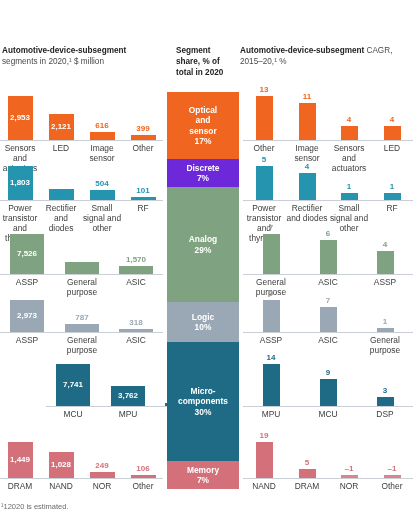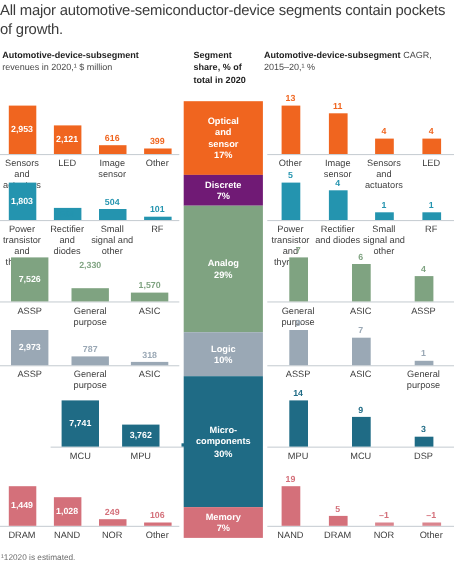--- a/index.html
+++ b/index.html
@@ -70,25 +70,24 @@
   .wm-mark{
     width:15px;height:15px;border-radius:50%;
     border:1px dotted #b5b5b5;display:inline-block;
   }
 </style>
 </head>
 <body>
 
 <div id="root">
 
-  <div class="title">All major automotive-semiconductor-device segments contain pockets of growth.</div>
 
   <div class="colhead" id="head-left">
     <b>Automotive-device-subsegment</b>
-    <span>revenues in 2020,¹ $ million</span>
+    <span>segments in 2020,¹ $ million</span>
   </div>
 
   <div class="colhead" id="head-mid">
     <b>Segment share, % of total in 2020</b>
   </div>
 
   <div class="colhead" id="head-right">
     <b>Automotive-device-subsegment</b>
     <span>CAGR, 2015–20,¹ %</span>
   </div>
@@ -123,21 +122,21 @@
         <div class="bar" style="left: 130.5px; width: 25px; height: 3px; bottom: 30px; top: 35px; position: absolute; background: rgb(36, 148, 175);"></div>
         <div class="vlabel" style="left: 122.625px; width: 40.75px; position: absolute; top: 24px; color: rgb(36, 148, 175);">101</div>
         <div class="catlabel" style="left: 122.625px; width: 40.75px; top: 41px; position: absolute;">RF</div>
       </div>
       <div class="grp" style="top: 230px; height: 66px;">
         <div class="axis" style="top: 44px; background: rgb(201, 207, 212);"></div>
         <div class="bar" style="left: 10px; width: 34px; height: 40px; bottom: 22px; top: 4px; position: absolute; background: rgb(127, 163, 129);"></div>
         <div class="vlabel inside" style="left: -0.166667px; width: 54.3333px; position: absolute; top: 19px;">7,526</div>
         <div class="catlabel" style="left: -0.166667px; width: 54.3333px; top: 47px; position: absolute;">ASSP</div>
         <div class="bar" style="left: 65px; width: 34px; height: 12px; bottom: 22px; top: 32px; position: absolute; background: rgb(127, 163, 129);"></div>
-        <div class="vlabel" style="left: 54.8333px; width: 54.3333px; position: absolute; top: 7px; color: rgb(127, 163, 129);">2,330</div>
+        <div class="vlabel" style="left: 54.8333px; width: 54.3333px; position: absolute; top: 31px; color: rgb(127, 163, 129);">2,330</div>
         <div class="catlabel" style="left: 54.8333px; width: 54.3333px; top: 47px; position: absolute;">General purpose</div>
         <div class="bar" style="left: 119px; width: 34px; height: 8px; bottom: 22px; top: 36px; position: absolute; background: rgb(127, 163, 129);"></div>
         <div class="vlabel" style="left: 108.833px; width: 54.3333px; position: absolute; top: 25px; color: rgb(127, 163, 129);">1,570</div>
         <div class="catlabel" style="left: 108.833px; width: 54.3333px; top: 47px; position: absolute;">ASIC</div>
       </div>
       <div class="grp" style="top: 296px; height: 58px;">
         <div class="axis" style="top: 36px; background: rgb(201, 207, 212);"></div>
         <div class="bar" style="left: 10px; width: 34px; height: 32px; bottom: 22px; top: 4px; position: absolute; background: rgb(154, 168, 181);"></div>
         <div class="vlabel inside" style="left: -0.166667px; width: 54.3333px; position: absolute; top: 15px;">2,973</div>
         <div class="catlabel" style="left: -0.166667px; width: 54.3333px; top: 39px; position: absolute;">ASSP</div>
@@ -173,21 +172,21 @@
         <div class="catlabel" style="left: 81.625px; width: 40.75px; top: 43px; position: absolute;">NOR</div>
         <div class="bar" style="left: 130.5px; width: 25px; height: 3px; bottom: 14px; top: 37px; position: absolute; background: rgb(212, 112, 122);"></div>
         <div class="vlabel" style="left: 122.625px; width: 40.75px; position: absolute; top: 26px; color: rgb(212, 112, 122);">106</div>
         <div class="catlabel" style="left: 122.625px; width: 40.75px; top: 43px; position: absolute;">Other</div>
       </div>
     </div>
   <div id="stack">
       <div class="seg" style="height: 67px; background: rgb(240, 101, 31);">
         <span>Optical<br>and<br>sensor<br>17%</span>
       </div>
-      <div class="seg" style="height: 28px; background: #701a75;">
+      <div class="seg" style="height: 28px; background: #6d28d9;">
         <span>Discrete<br>7%</span>
       </div>
       <div class="seg" style="height: 115px; background: rgb(127, 163, 129);">
         <span>Analog<br>29%</span>
       </div>
       <div class="seg" style="height: 40px; background: rgb(154, 168, 181);">
         <span>Logic<br>10%</span>
       </div>
       <div class="seg" style="height: 119px; background: rgb(31, 107, 133);">
         <span>Micro-components<br>30%</span>

